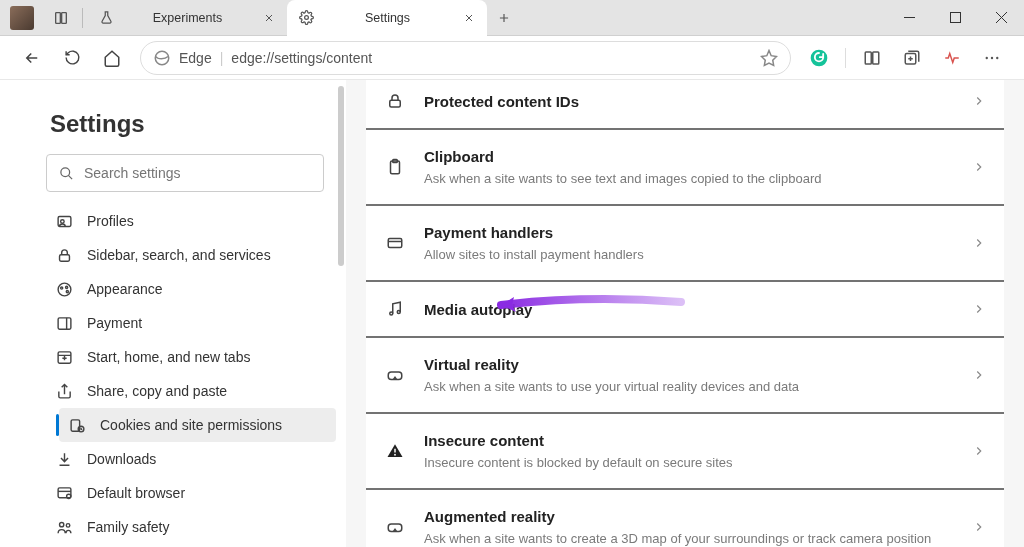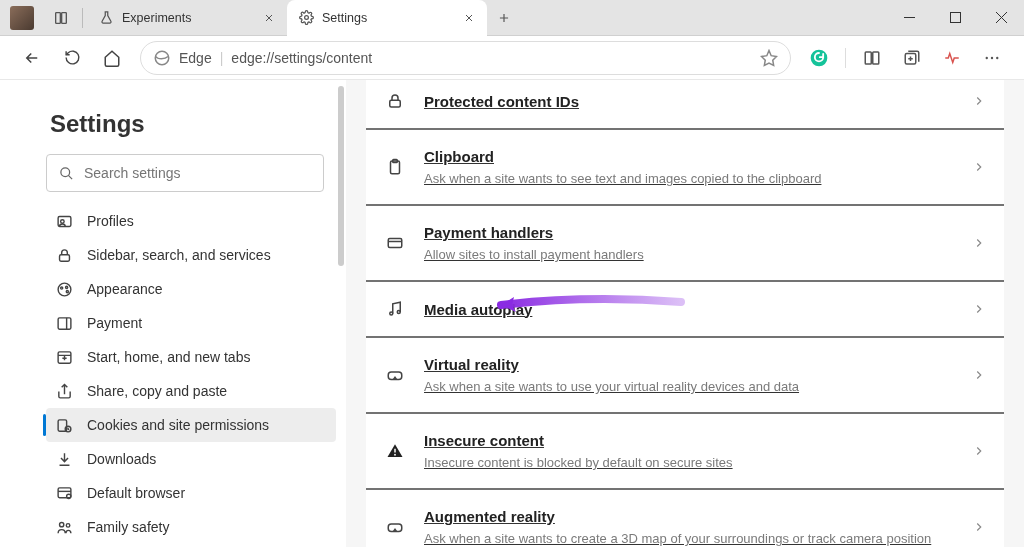--- a/index.html
+++ b/index.html
@@ -2,42 +2,42 @@
 <html><head>
 <meta charset="utf-8">
 <style>
   * { box-sizing: border-box; margin: 0; padding: 0; }
   body { font-family: "Segoe UI", -apple-system, sans-serif; font-size: 13px; color: #333; background: #fff; width: 1024px; height: 547px; overflow: hidden; }
   .titlebar { height: 36px; background: #e4e4e4; display: flex; align-items: center; border-bottom: 1px solid #d0d0d0; }
   .tb-btn { width: 34px; height: 36px; display: flex; align-items: center; justify-content: center; cursor: pointer; }
   .tb-sep { width: 1px; height: 20px; background: #bbb; margin: 0 4px; }
   .tab { display: flex; align-items: center; gap: 8px; height: 36px; padding: 0 10px 0 12px; font-size: 12.5px; min-width: 200px; max-width: 240px; cursor: pointer; }
   .tab.active { background: #fff; border-radius: 8px 8px 0 0; }
-  .tab .lbl { flex: 1; overflow: hidden; text-overflow: ellipsis; white-space: nowrap; }
+  .tab .lbl { flex: 1; overflow: hidden; text-overflow: ellipsis; white-space: nowrap; text-align: center; }
   .tab .close { width: 16px; height: 16px; display:flex;align-items:center;justify-content:center; }
   .tb-right { margin-left: auto; display: flex; }
   .winbtn { width: 46px; height: 36px; display:flex;align-items:center;justify-content:center; cursor:pointer; }
   .profile-img { width: 24px; height: 24px; border-radius: 3px; background: linear-gradient(135deg,#8a6d5a,#4a3a30); margin: 0 10px; }
   .toolbar { height: 44px; background: #fff; display: flex; align-items: center; padding: 0 14px; border-bottom: 1px solid #e8e8e8; gap: 4px;}
   .tbtn { width: 36px; height: 36px; display:flex;align-items:center;justify-content:center; border-radius: 4px; cursor:pointer; color:#555; }
   .addr { flex: 1; height: 34px; border: 1px solid #ddd; border-radius: 17px; display:flex; align-items:center; padding: 0 12px; gap:8px; font-size:14px; color:#555; margin: 0 6px;}
   .addr .star { margin-left: auto; }
   .tbsep { width:1px; height:20px; background:#ddd; margin:0 4px; }
   .content { display: flex; height: calc(547px - 36px - 44px); }
   .sidebar { width: 346px; padding: 12px 10px 12px 46px; background:#fff; position:relative; }
   .sidebar h1 { font-size: 24px; font-weight: 600; margin: 18px 0 16px 4px; }
   .searchbox { display:flex; align-items:center; gap:10px; height: 36px; border:1px solid #ccc; border-radius:4px; padding: 18px 12px; margin: 0 12px 12px 0; color:#666; }
   .searchbox input { border:none; outline:none; font-size:14px; flex:1; background:transparent; }
   .sbitems { display:flex; flex-direction:column; }
   .sbitem { display:flex; align-items:center; gap:14px; height:34px; padding: 0 10px; font-size:14px; color:#333; border-radius:4px; cursor:pointer; position:relative;}
-  .sbitem.active { background:#ededed; }
+  .sbitem.active { background:#ededed;margin-left:13px; }
   .sbitem.active::before { content:""; position:absolute; left:-3px; top:6px; bottom:6px; width:3px; background:#0078d4; border-radius:2px;}
   .sbscroll { position:absolute; right:0; top:0; bottom:0; width:10px; display:flex; justify-content:center; }
   .sbscroll .thumb { width:6px; height:180px; background:#ccc; border-radius:3px; margin-top:6px;}
-  .main { flex:1; background:#f6f6f6; padding: 0 20px; overflow:hidden;text-decoration:underline; }
+  .main { flex:1; background:#f6f6f6; padding: 0 20px; overflow:hidden; }
   .panel { background:#fff; border-radius:6px; margin-top: -6px; }
   .row { display:flex; align-items:center; padding: 18px 18px; border-top:2px solid #737373; gap:18px; cursor:pointer; position:relative;}
   .row:first-child { border-top: none; }
   .row .ricon { width:22px; display:flex; justify-content:center; flex-shrink:0; color:#444;}
   .row .rtext { flex:1; }
   .row .rtitle { font-size:15px; font-weight:600; color:#222; }
   .row .rdesc { font-size:13px; color:#7a7a7a; margin-top:6px; }
   .row .chev { color:#888; flex-shrink:0; }
   .arrow { position:absolute; left:120px; top:8px; pointer-events:none; }
   svg { display:block; }

